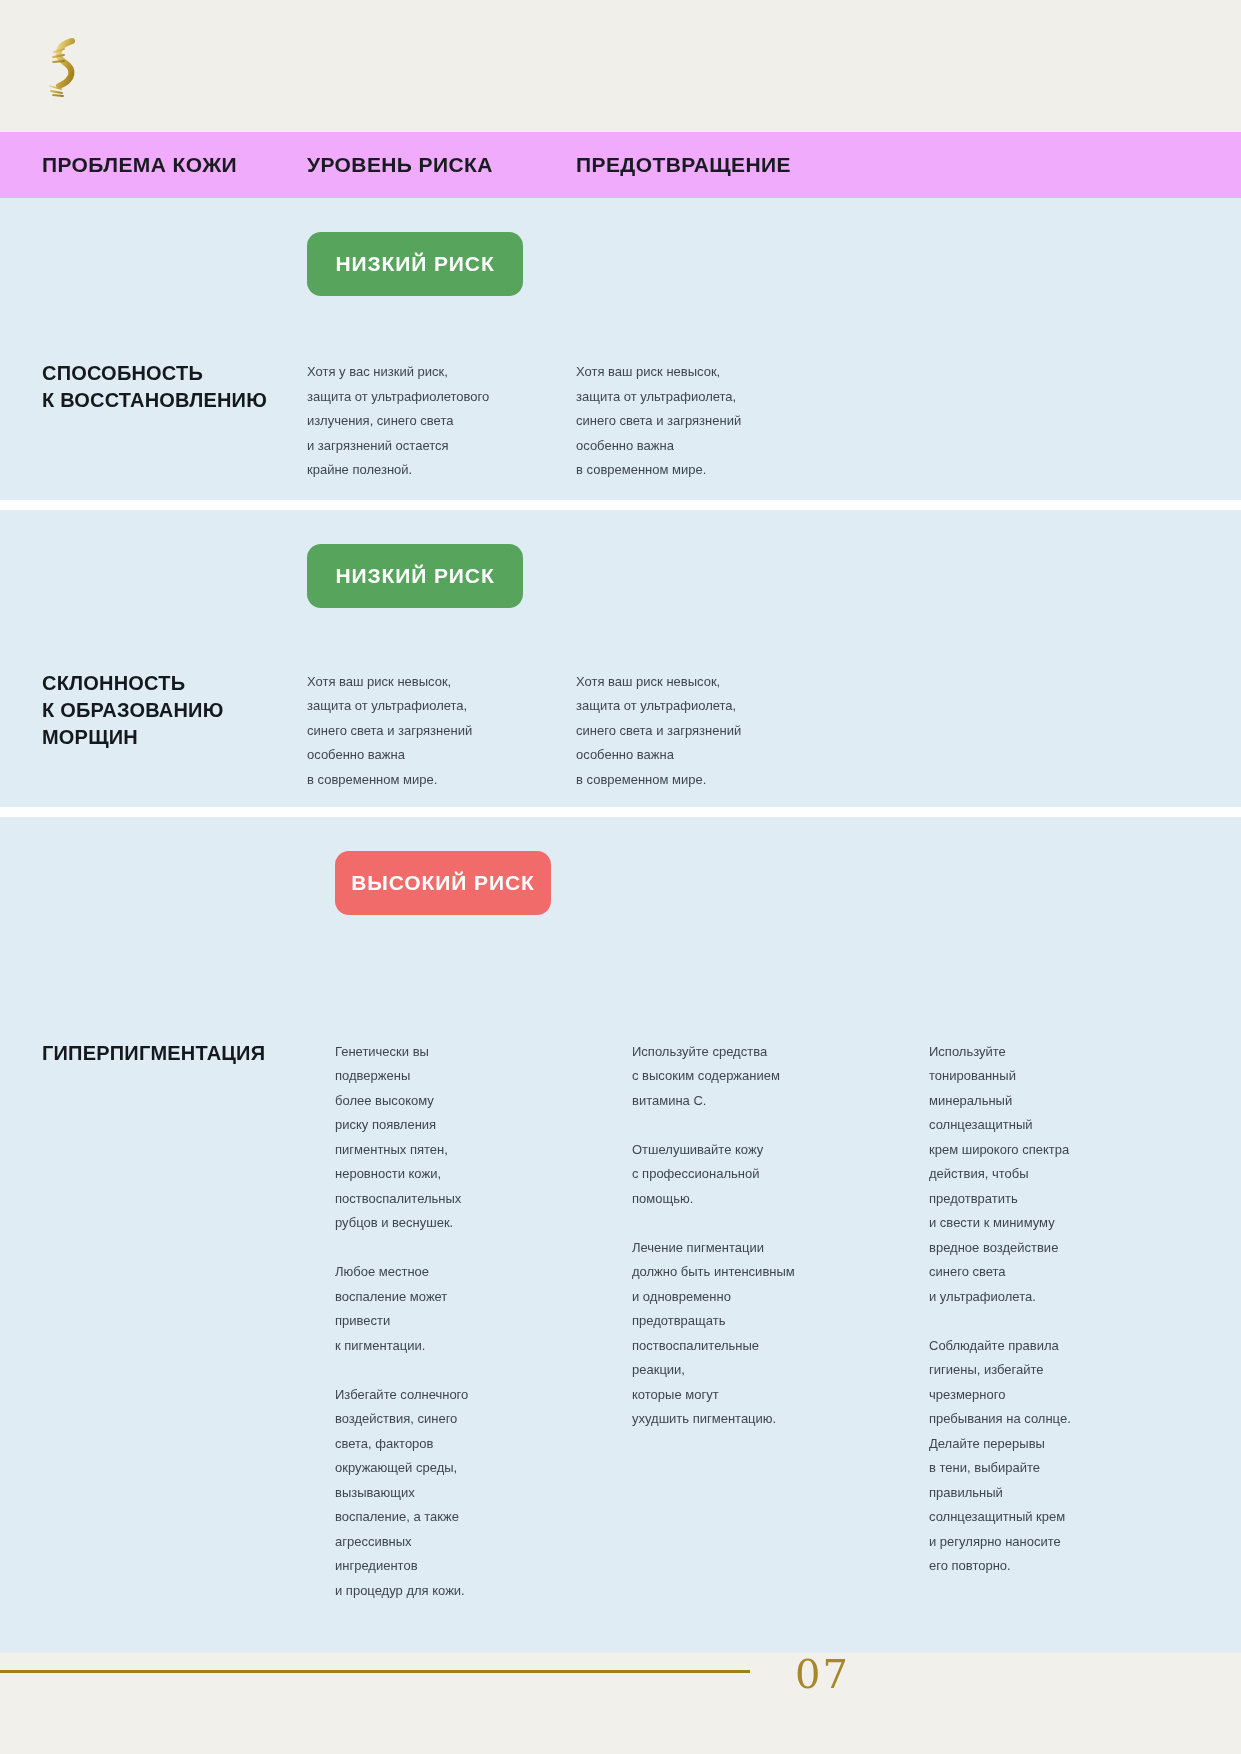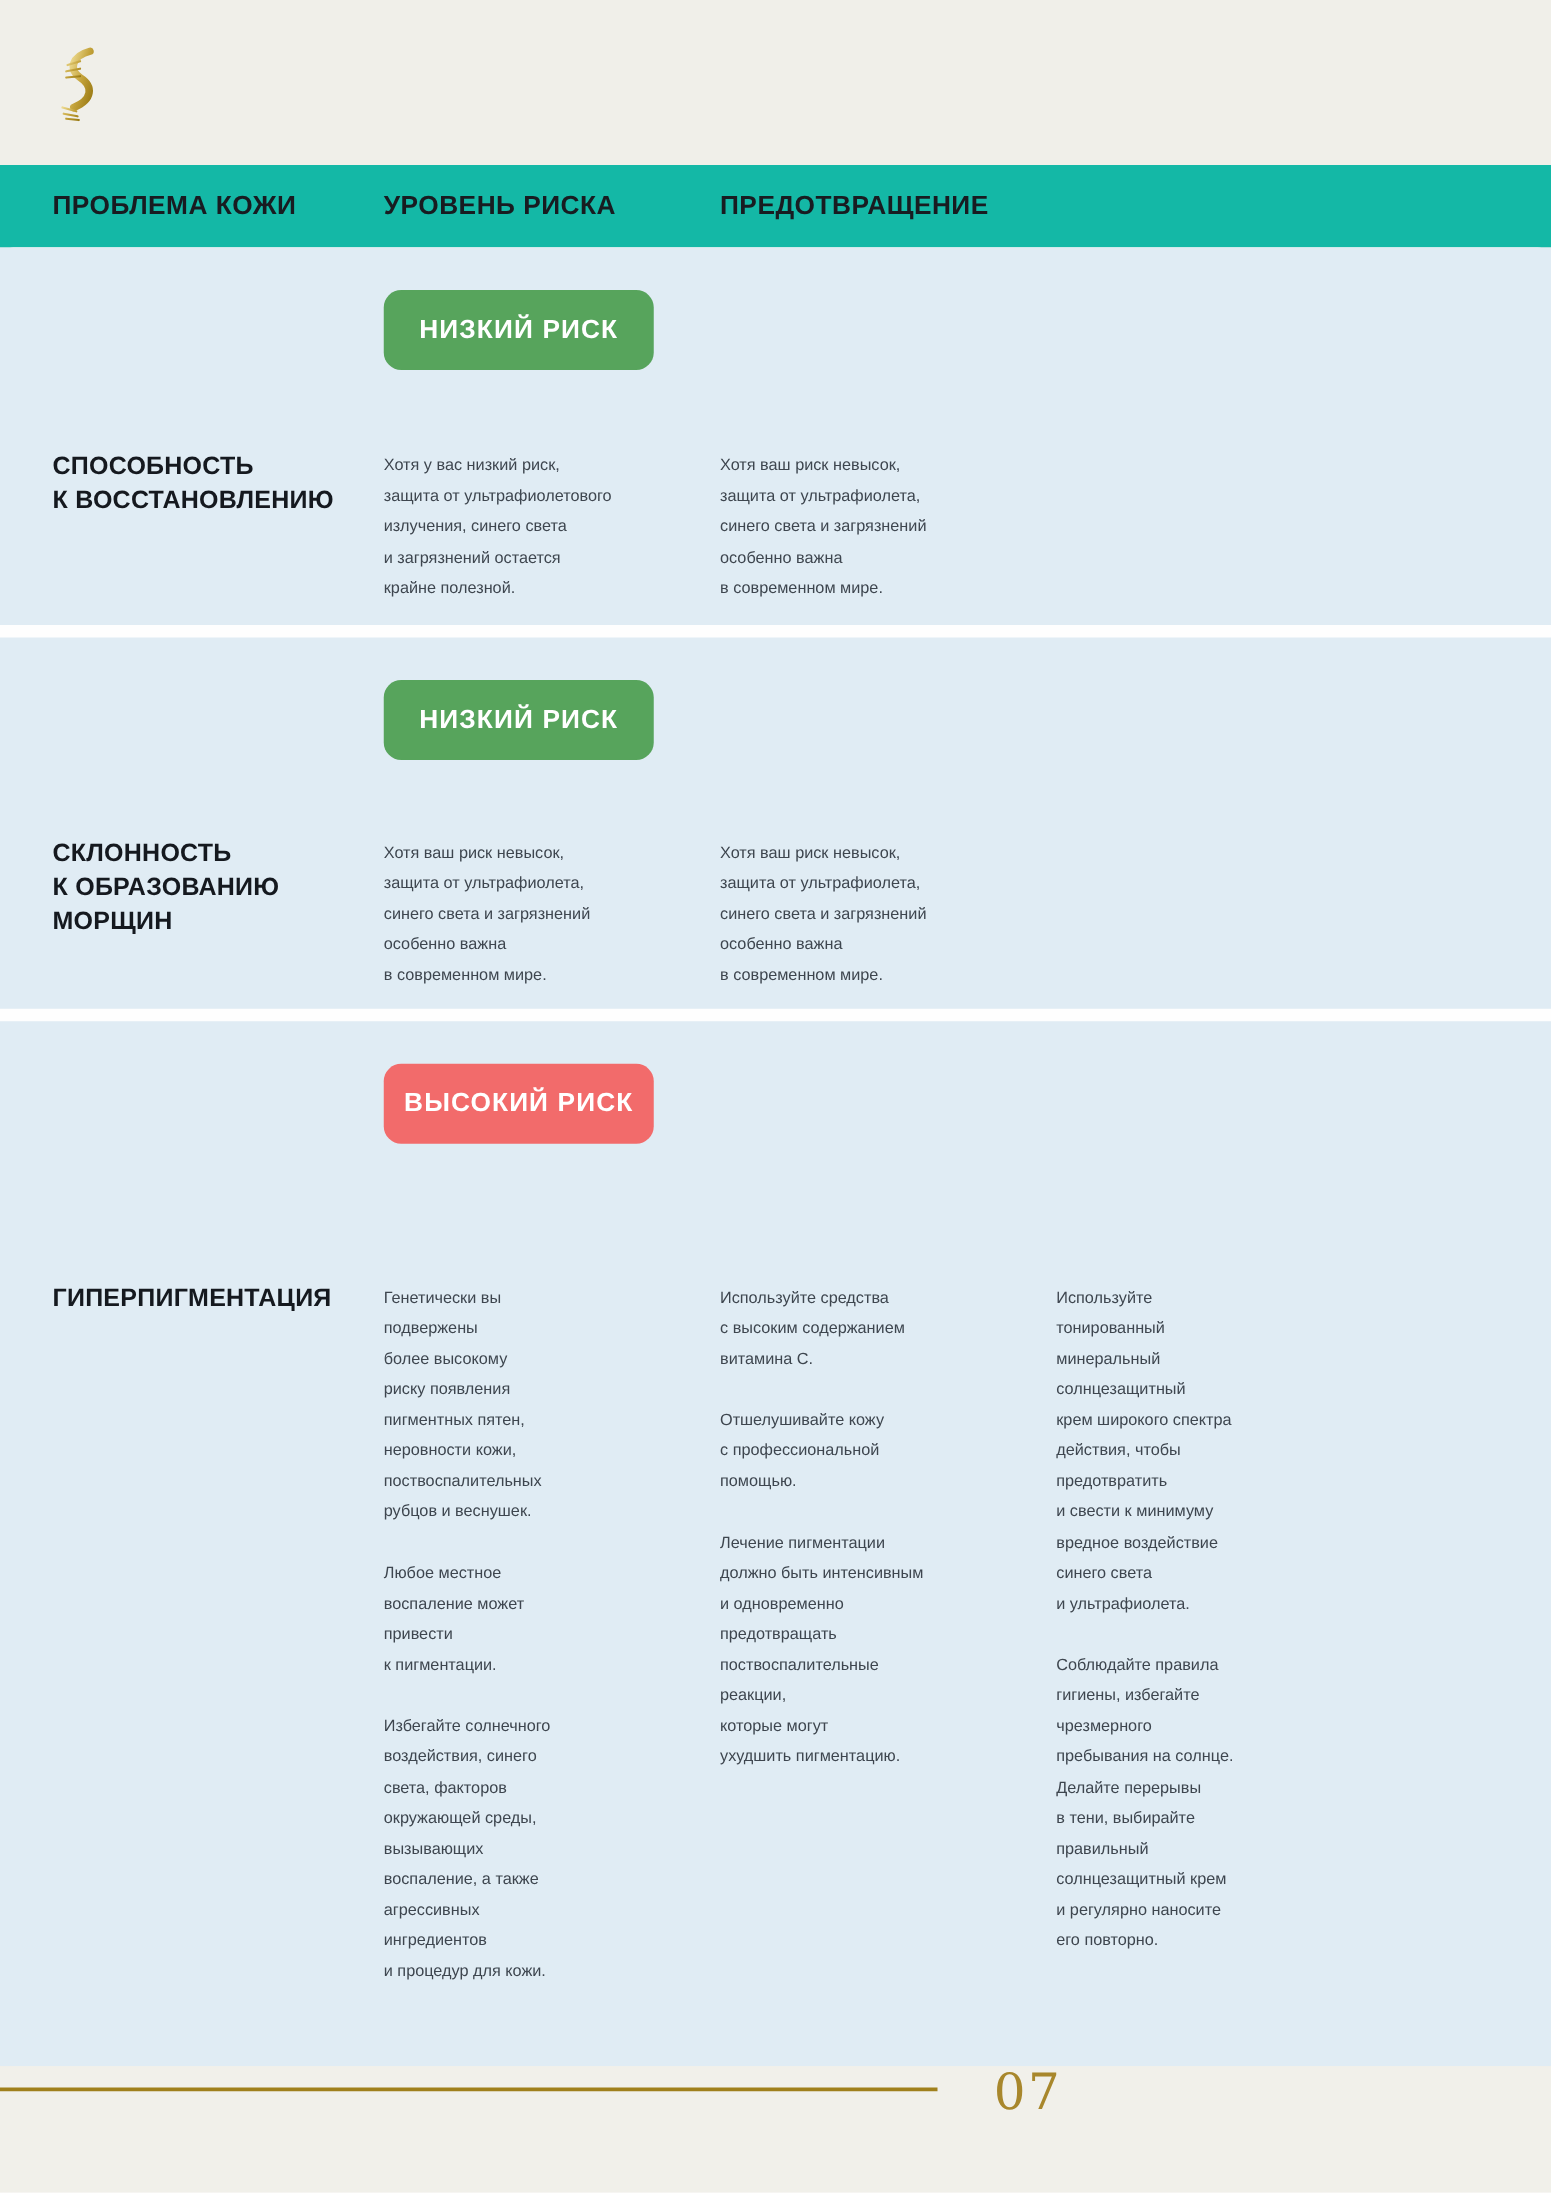--- a/index.html
+++ b/index.html
@@ -10,21 +10,21 @@
     overflow:hidden;
   }
   .page{position:relative;width:1241px;height:1754px;}
 
   
   .top{height:132px;position:relative;background:#f0efe9;}
   .logo{position:absolute;left:46px;top:36px;width:34px;height:64px;}
 
   
   .thead{
-    background:#14b8a6;
+    background:#f0abfc;
     height:66px;
     display:grid;
     grid-template-columns:265px 269px 269px 1fr;
     align-items:center;
     padding:0 30px 0 42px;
     box-sizing:border-box;
   }
   .th{
     font-size:21px;font-weight:700;color:#181c21;
     letter-spacing:.4px;white-space:nowrap;
@@ -34,21 +34,21 @@
   .cards{background:#fefefe;border-radius:11px;}
   .card{
     background:#e0ecf4;
     display:grid;
     grid-template-columns:265px 269px 269px 1fr;
     grid-template-rows:auto auto;
     padding:34px 30px 0 42px;
     box-sizing:border-box;
     margin-bottom:10px;
   }
-  .card:last-child{margin-bottom:0;}
+  .card:last-child{margin-bottom:0;gap:28px;}
   .card-1{height:302px;}
   .card-2{height:297px;}
   .card-3{height:836px;}
 
   .badge{
     grid-column:2;grid-row:1;
     width:216px;height:64px;
     border-radius:14px;
     display:flex;align-items:center;justify-content:center;
     color:#ffffff;font-size:21px;font-weight:700;letter-spacing:.9px;

